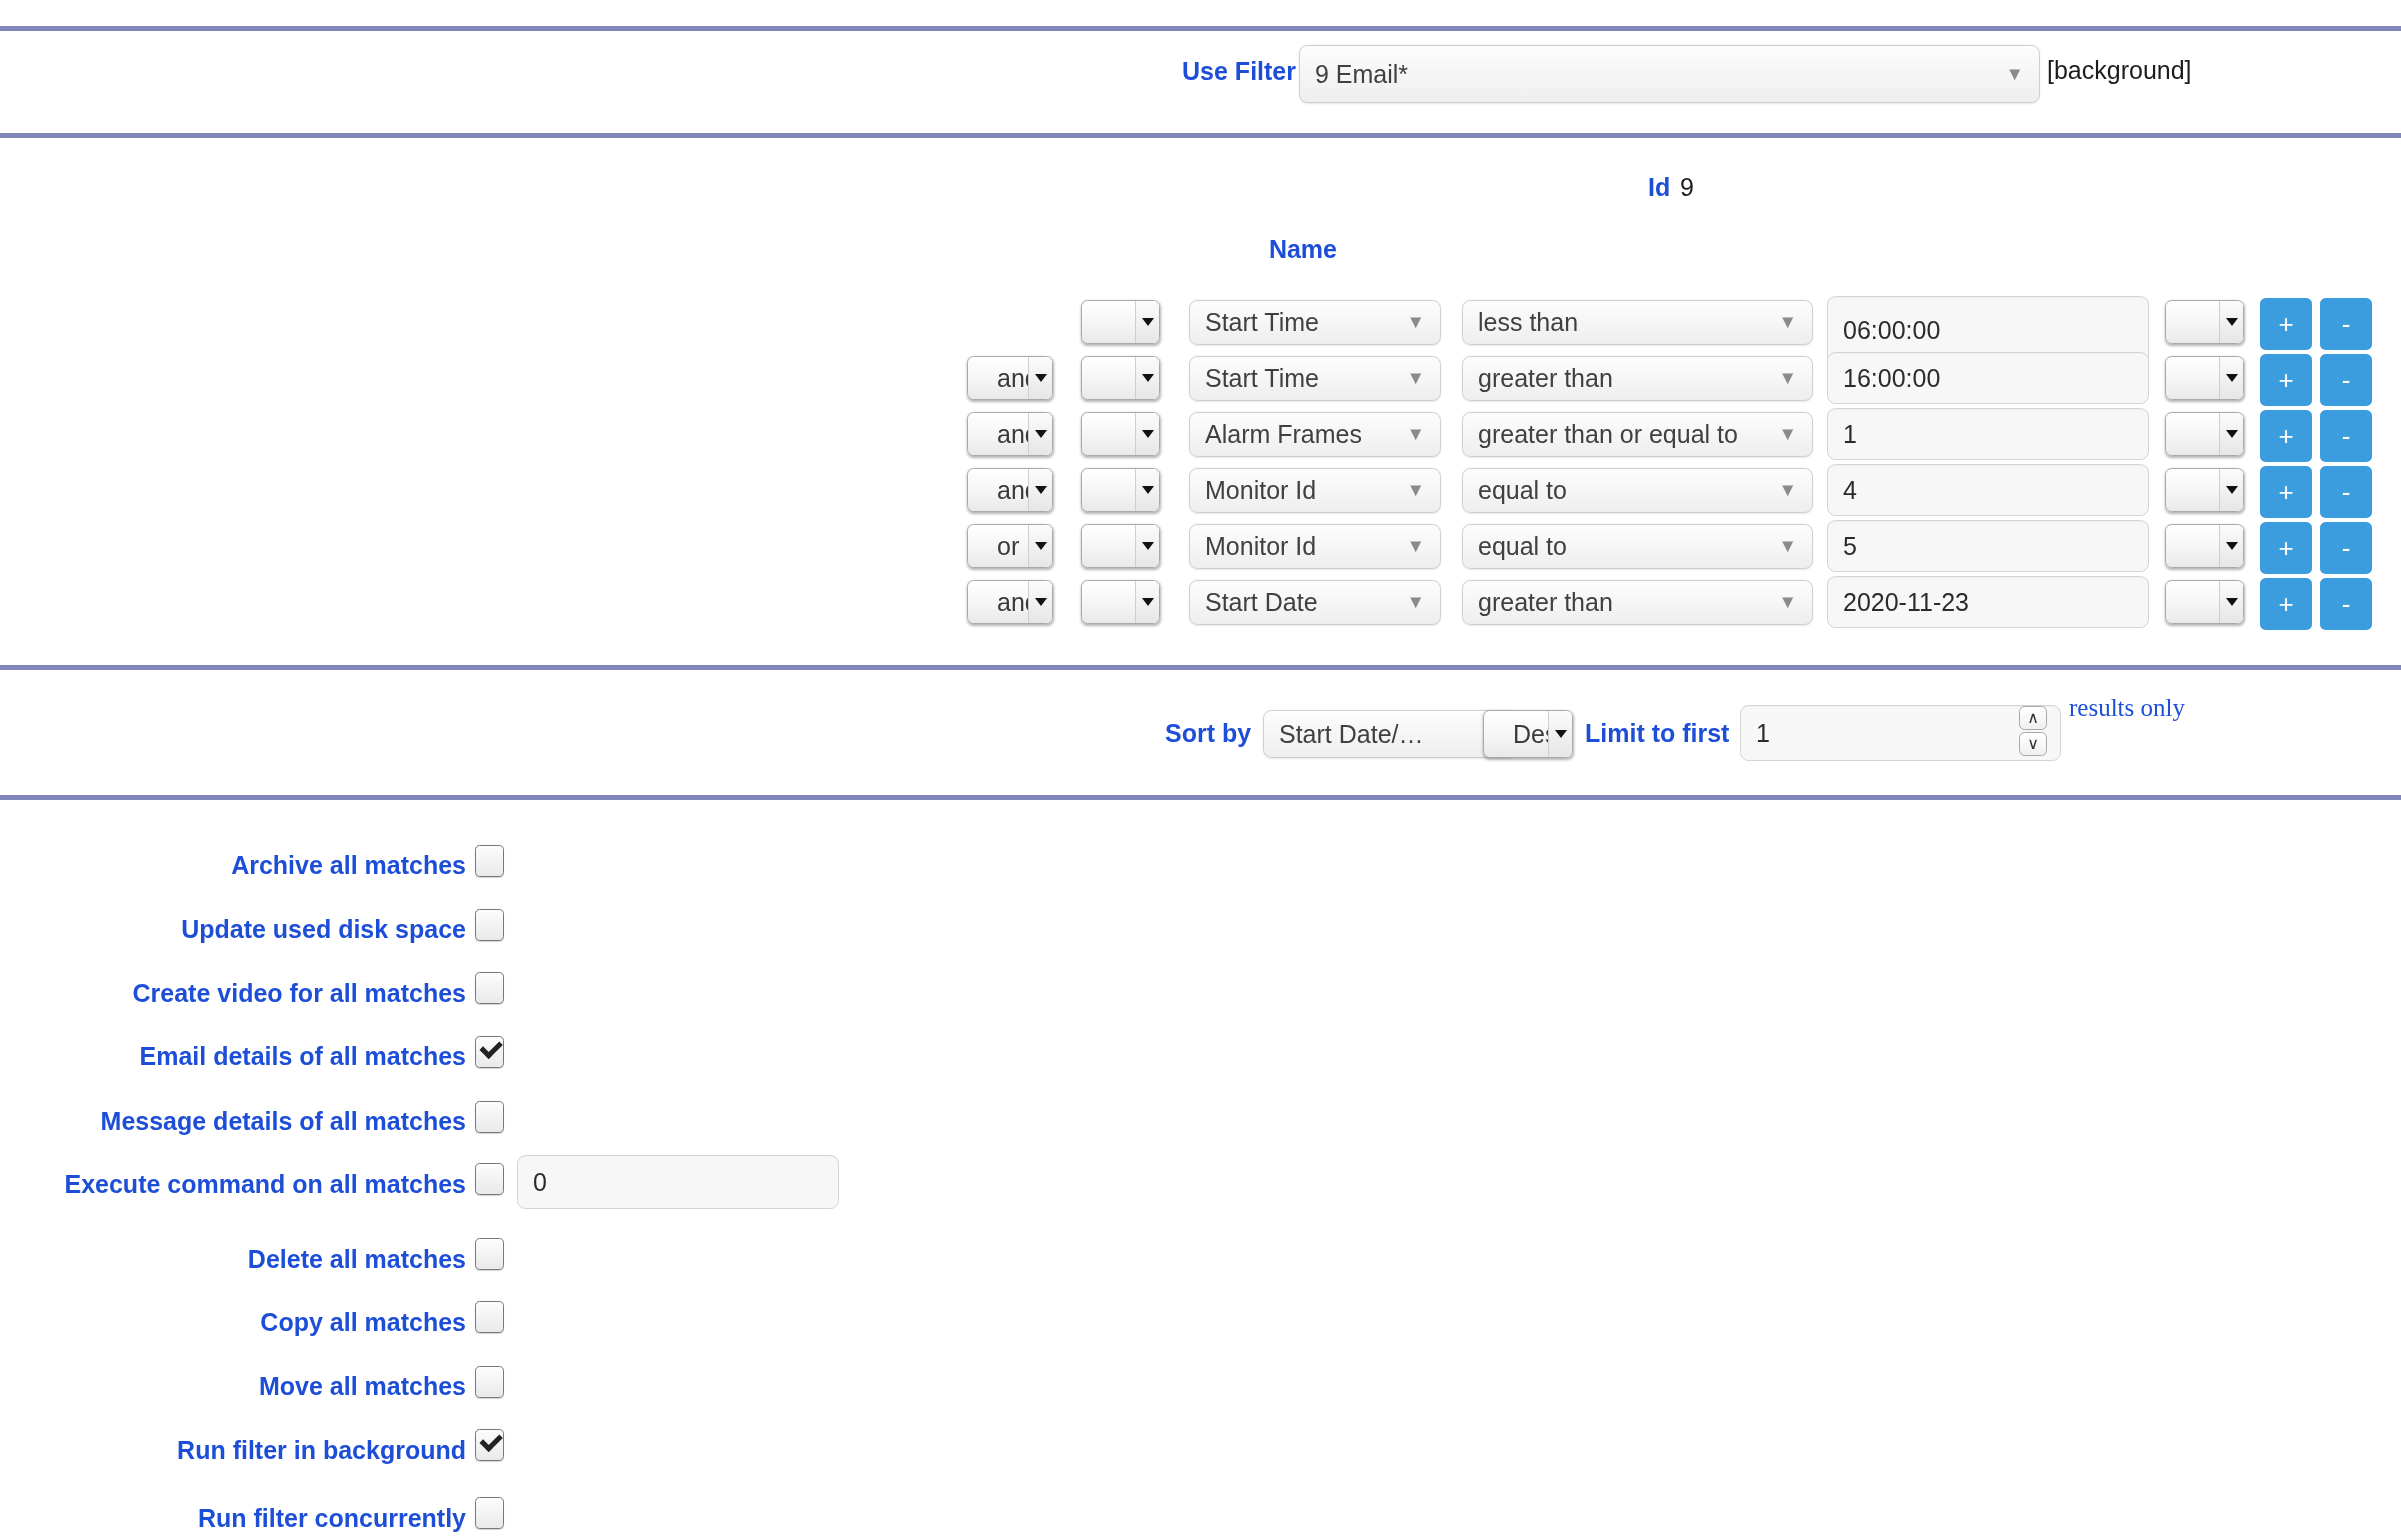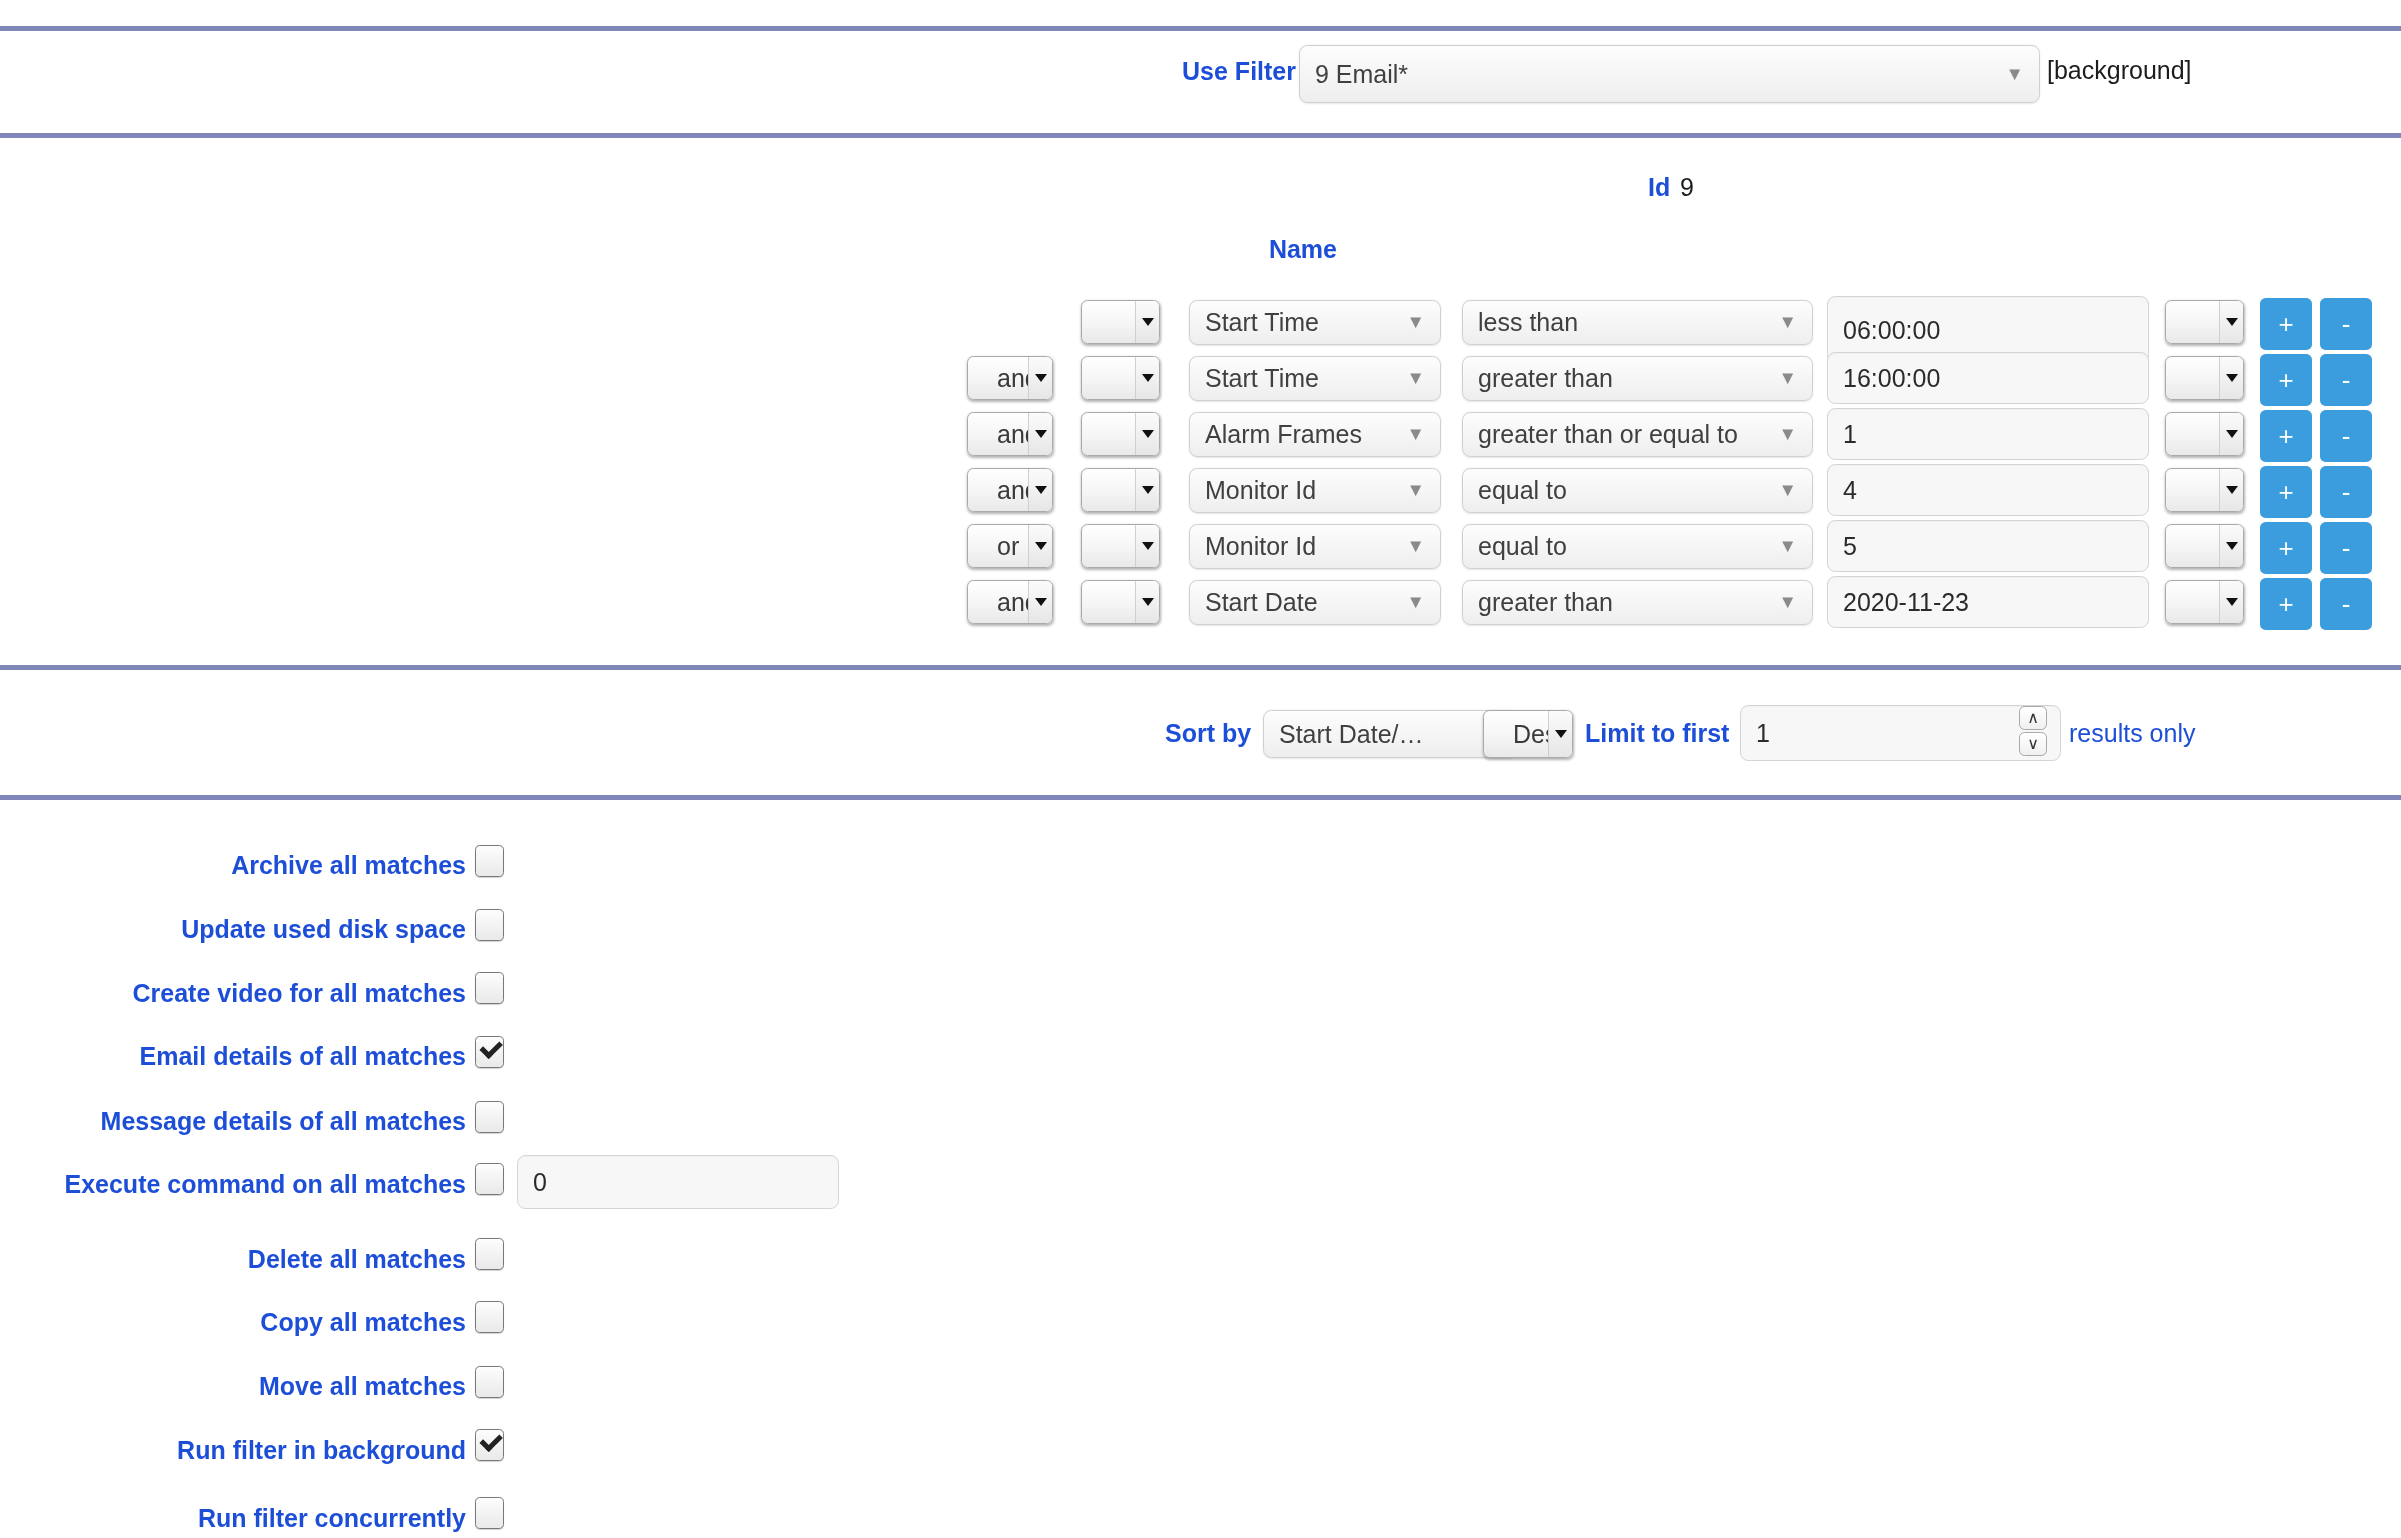--- a/index.html
+++ b/index.html
@@ -337,21 +337,21 @@
   <div class="lab" style="left:1585px; top:719px;">Limit to first</div>
 
   <div class="txtin" style="left:1740px; top:705px; width:321px; height:56px;">
     <span>1</span>
   </div>
   <div class="spin" style="left:2019px; top:706px;">
     <div>∧</div>
     <div>∨</div>
   </div>
 
-  <div class="lab" style="left:2069px; top:719px; font-weight:normal;">results only</div>
+  <div class="lab" style="left:2069px; top:694px; font-weight:normal;font-family:Liberation Serif, serif;">results only</div>
 
   <div class="lab right" style="left:0px; top:851px; width:466px;">Archive all matches</div>
   <div class="cbx" style="left:475px; top:845px;"></div>
 
   <div class="lab right" style="left:0px; top:915px; width:466px;">Update used disk space</div>
   <div class="cbx" style="left:475px; top:909px;"></div>
 
   <div class="lab right" style="left:0px; top:979px; width:466px;">Create video for all matches</div>
   <div class="cbx" style="left:475px; top:972px;"></div>
 

